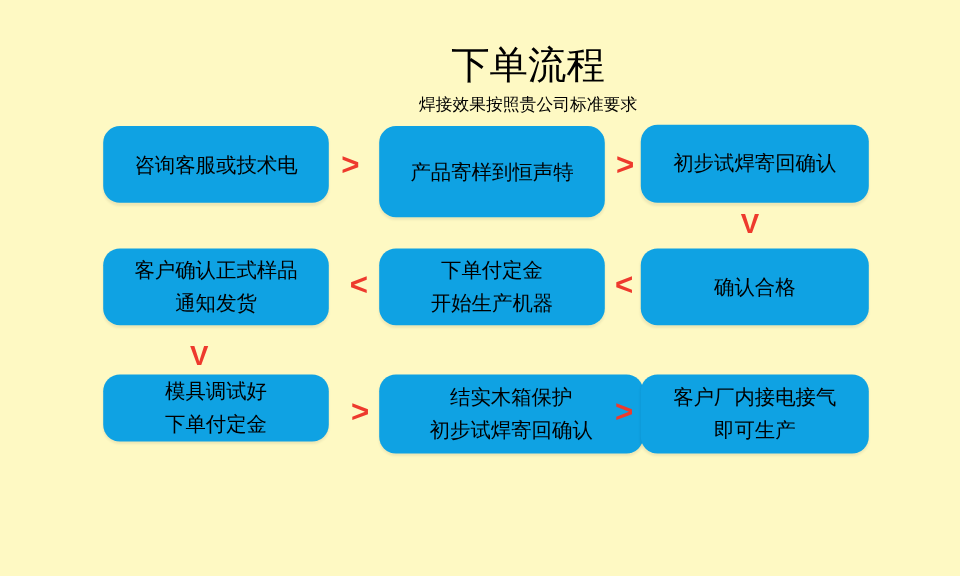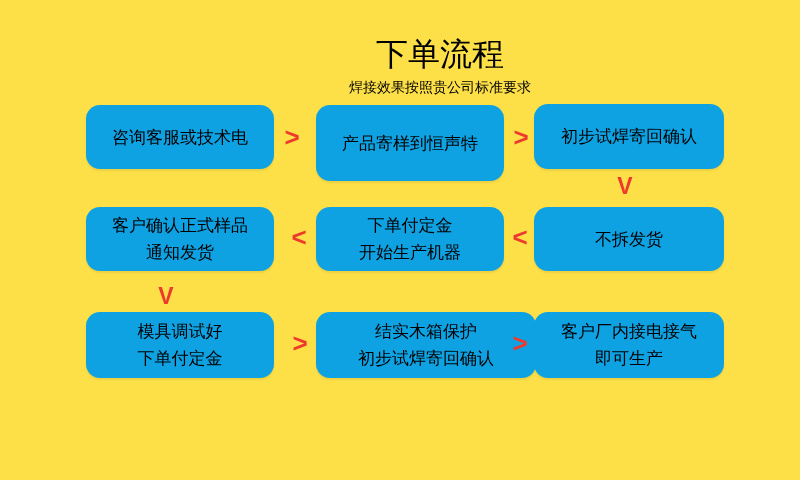--- a/index.html
+++ b/index.html
@@ -5,21 +5,21 @@
   html, body {
     margin: 0;
     padding: 0;
     background: #ffffff;
     font-family: "Liberation Sans", "DejaVu Sans", sans-serif;
   }
   .stage {
     position: relative;
     width: 800px;
     height: 480px;
-    background: #fde047;
+    background: #fef9c3;
     overflow: hidden;
     color: var(--text, #000);
   }
   .title {
     position: absolute;
     left: 80px;
     top: 36px;
     width: 720px;
     text-align: center;
     font-size: 32px;
@@ -88,24 +88,24 @@
 
   <div class="fbox" style="left:86px;top:207px;width:188px;height:64px">
     <span>客户确认正式样品</span>
     <span>通知发货</span>
   </div>
   <div class="fbox" style="left:316px;top:207px;width:188px;height:64px">
     <span>下单付定金</span>
     <span>开始生产机器</span>
   </div>
   <div class="fbox" style="left:534px;top:207px;width:190px;height:64px">
-    <span>不拆发货</span>
+    <span>确认合格</span>
   </div>
 
-  <div class="fbox" style="left:86px;top:312px;width:188px;height:66px">
+  <div class="fbox" style="left:86px;top:312px;width:188px;height:56px">
     <span>模具调试好</span>
     <span>下单付定金</span>
   </div>
   <div class="fbox" style="left:316px;top:312px;width:220px;height:66px">
     <span>结实木箱保护</span>
     <span>初步试焊寄回确认</span>
   </div>
   <div class="fbox" style="left:534px;top:312px;width:190px;height:66px">
     <span>客户厂内接电接气</span>
     <span>即可生产</span>

